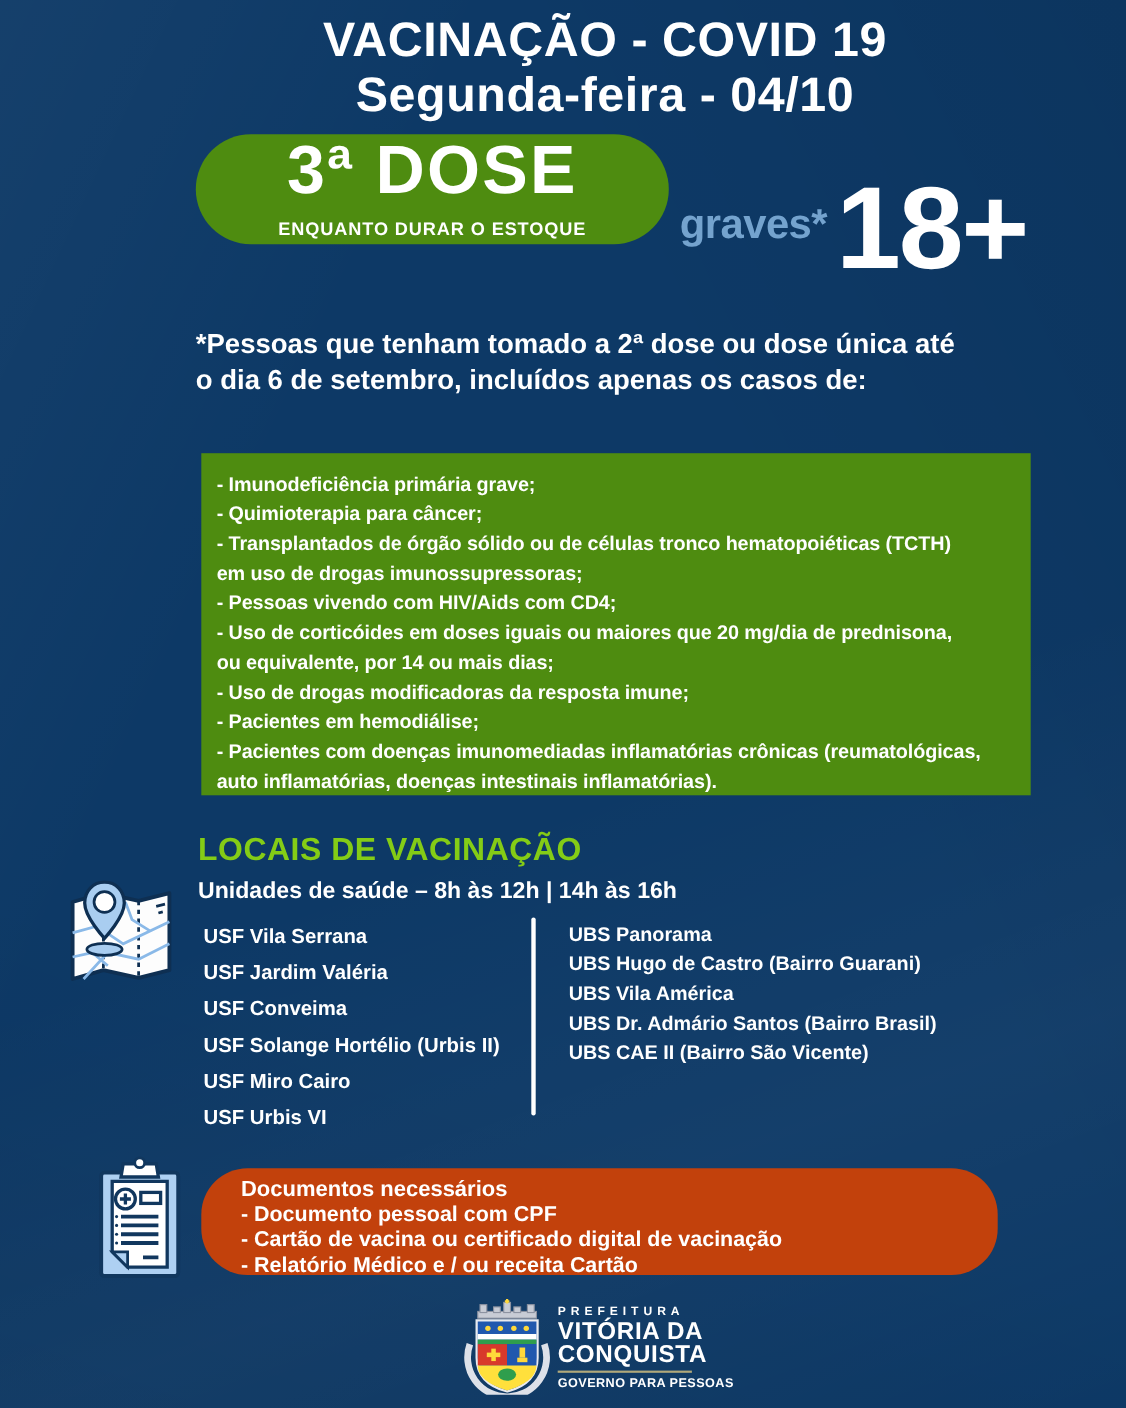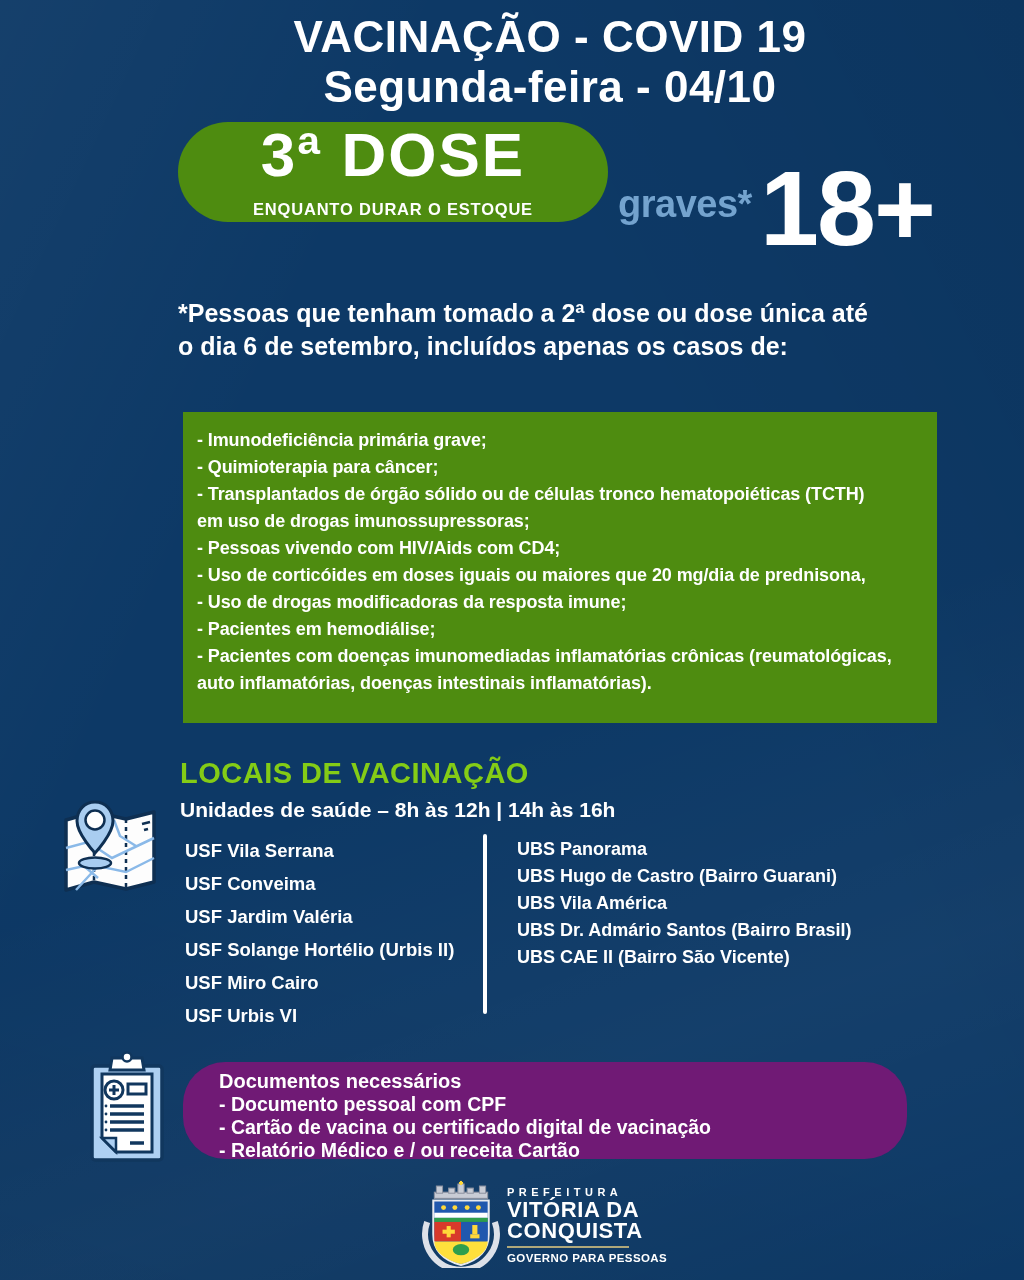--- a/index.html
+++ b/index.html
@@ -41,21 +41,21 @@
   .loc-head{left:180px;top:757px;color:#84cc16;font-weight:bold;font-size:29px;letter-spacing:0.5px;}
   .loc-sub{left:180px;top:798px;font-weight:bold;font-size:21px;}
   .map-icon{left:58px;top:786px;}
   .col-left{left:185px;top:834px;}
   .col-left .loc-item{font-weight:bold;font-size:18.5px;line-height:33px;white-space:nowrap;}
   .divider{left:483px;top:834px;width:4px;height:180px;background:#ffffff;border-radius:2px;}
   .col-right{left:517px;top:836px;}
   .col-right .loc-item{font-weight:bold;font-size:18px;line-height:27px;white-space:nowrap;}
   
   .clip-icon{left:86px;top:1050px;}
-  .docs-box{left:183px;top:1062px;width:724px;height:97px;background:#701a75;border-radius:42px;
+  .docs-box{left:183px;top:1062px;width:724px;height:97px;background:#c2410c;border-radius:42px;
     padding:8px 0 0 36px;box-sizing:border-box;overflow:hidden;}
   .docs-head{font-weight:bold;font-size:20px;line-height:23px;}
   .docs-item{font-weight:bold;font-size:19.5px;line-height:23px;white-space:nowrap;}
   
   .crest{left:421px;top:1180px;}
   .f-text{left:507px;top:1186px;width:220px;}
   .f-pref{font-size:11px;font-weight:bold;letter-spacing:4.5px;line-height:13px;}
   .f-city{font-size:22px;font-weight:bold;line-height:21px;letter-spacing:0.6px;}
   .f-rule{width:122px;height:2px;background:#b0a87a;margin:5px 0 4px 0;}
   .f-tag{font-size:11.5px;font-weight:bold;letter-spacing:0.4px;line-height:12px;}
@@ -84,20 +84,21 @@
     <div>o dia 6 de setembro, incluídos apenas os casos de:</div>
   </div>
 
   <div class="abs cond-box">
     <div class="cond-line">- Imunodeficiência primária grave;</div>
     <div class="cond-line">- Quimioterapia para câncer;</div>
     <div class="cond-line">- Transplantados de órgão sólido ou de células tronco hematopoiéticas (TCTH)</div>
     <div class="cond-line">em uso de drogas imunossupressoras;</div>
     <div class="cond-line">- Pessoas vivendo com HIV/Aids com CD4;</div>
     <div class="cond-line">- Uso de corticóides em doses iguais ou maiores que 20 mg/dia de prednisona,</div>
+    <div class="cond-line">ou equivalente, por 14 ou mais dias;</div>
     <div class="cond-line">- Uso de drogas modificadoras da resposta imune;</div>
     <div class="cond-line">- Pacientes em hemodiálise;</div>
     <div class="cond-line">- Pacientes com doenças imunomediadas inflamatórias crônicas (reumatológicas,</div>
     <div class="cond-line">auto inflamatórias, doenças intestinais inflamatórias).</div>
   </div>
 
   <div class="abs loc-head">LOCAIS DE VACINAÇÃO</div>
   <div class="abs loc-sub">Unidades de saúde – 8h às 12h | 14h às 16h</div>
 
   <svg class="abs map-icon" width="104" height="112" viewBox="0 0 104 112" aria-hidden="true">
@@ -110,22 +111,22 @@
     <polyline points="56,34 62,50 78,60" fill="none" stroke="#8ab9e8" stroke-width="2.5"></polyline>
     <line x1="84" y1="38" x2="92" y2="36" stroke="#0e2f52" stroke-width="2.5"></line>
     <line x1="86" y1="44" x2="90" y2="43" stroke="#0e2f52" stroke-width="2.5"></line>
     <ellipse cx="37" cy="77" rx="16" ry="5.5" fill="#a9cdf0" stroke="#0e2f52" stroke-width="2.5"></ellipse>
     <path d="M37,16 C26.5,16 19,24 19,35 C19,48 37,67 37,67 C37,67 55,48 55,35 C55,24 47.5,16 37,16 Z" fill="#a9cdf0" stroke="#0e2f52" stroke-width="3"></path>
     <circle cx="37" cy="34" r="9.5" fill="#ffffff" stroke="#0e2f52" stroke-width="2.5"></circle>
   </svg>
 
   <div class="abs col-left">
     <div class="loc-item">USF Vila Serrana</div>
+    <div class="loc-item">USF Jardim Valéria</div>
     <div class="loc-item">USF Conveima</div>
-    <div class="loc-item">USF Jardim Valéria</div>
     <div class="loc-item">USF Solange Hortélio (Urbis II)</div>
     <div class="loc-item">USF Miro Cairo</div>
     <div class="loc-item">USF Urbis VI</div>
   </div>
 
   <div class="abs divider"></div>
 
   <div class="abs col-right">
     <div class="loc-item">UBS Panorama</div>
     <div class="loc-item">UBS Hugo de Castro (Bairro Guarani)</div>

